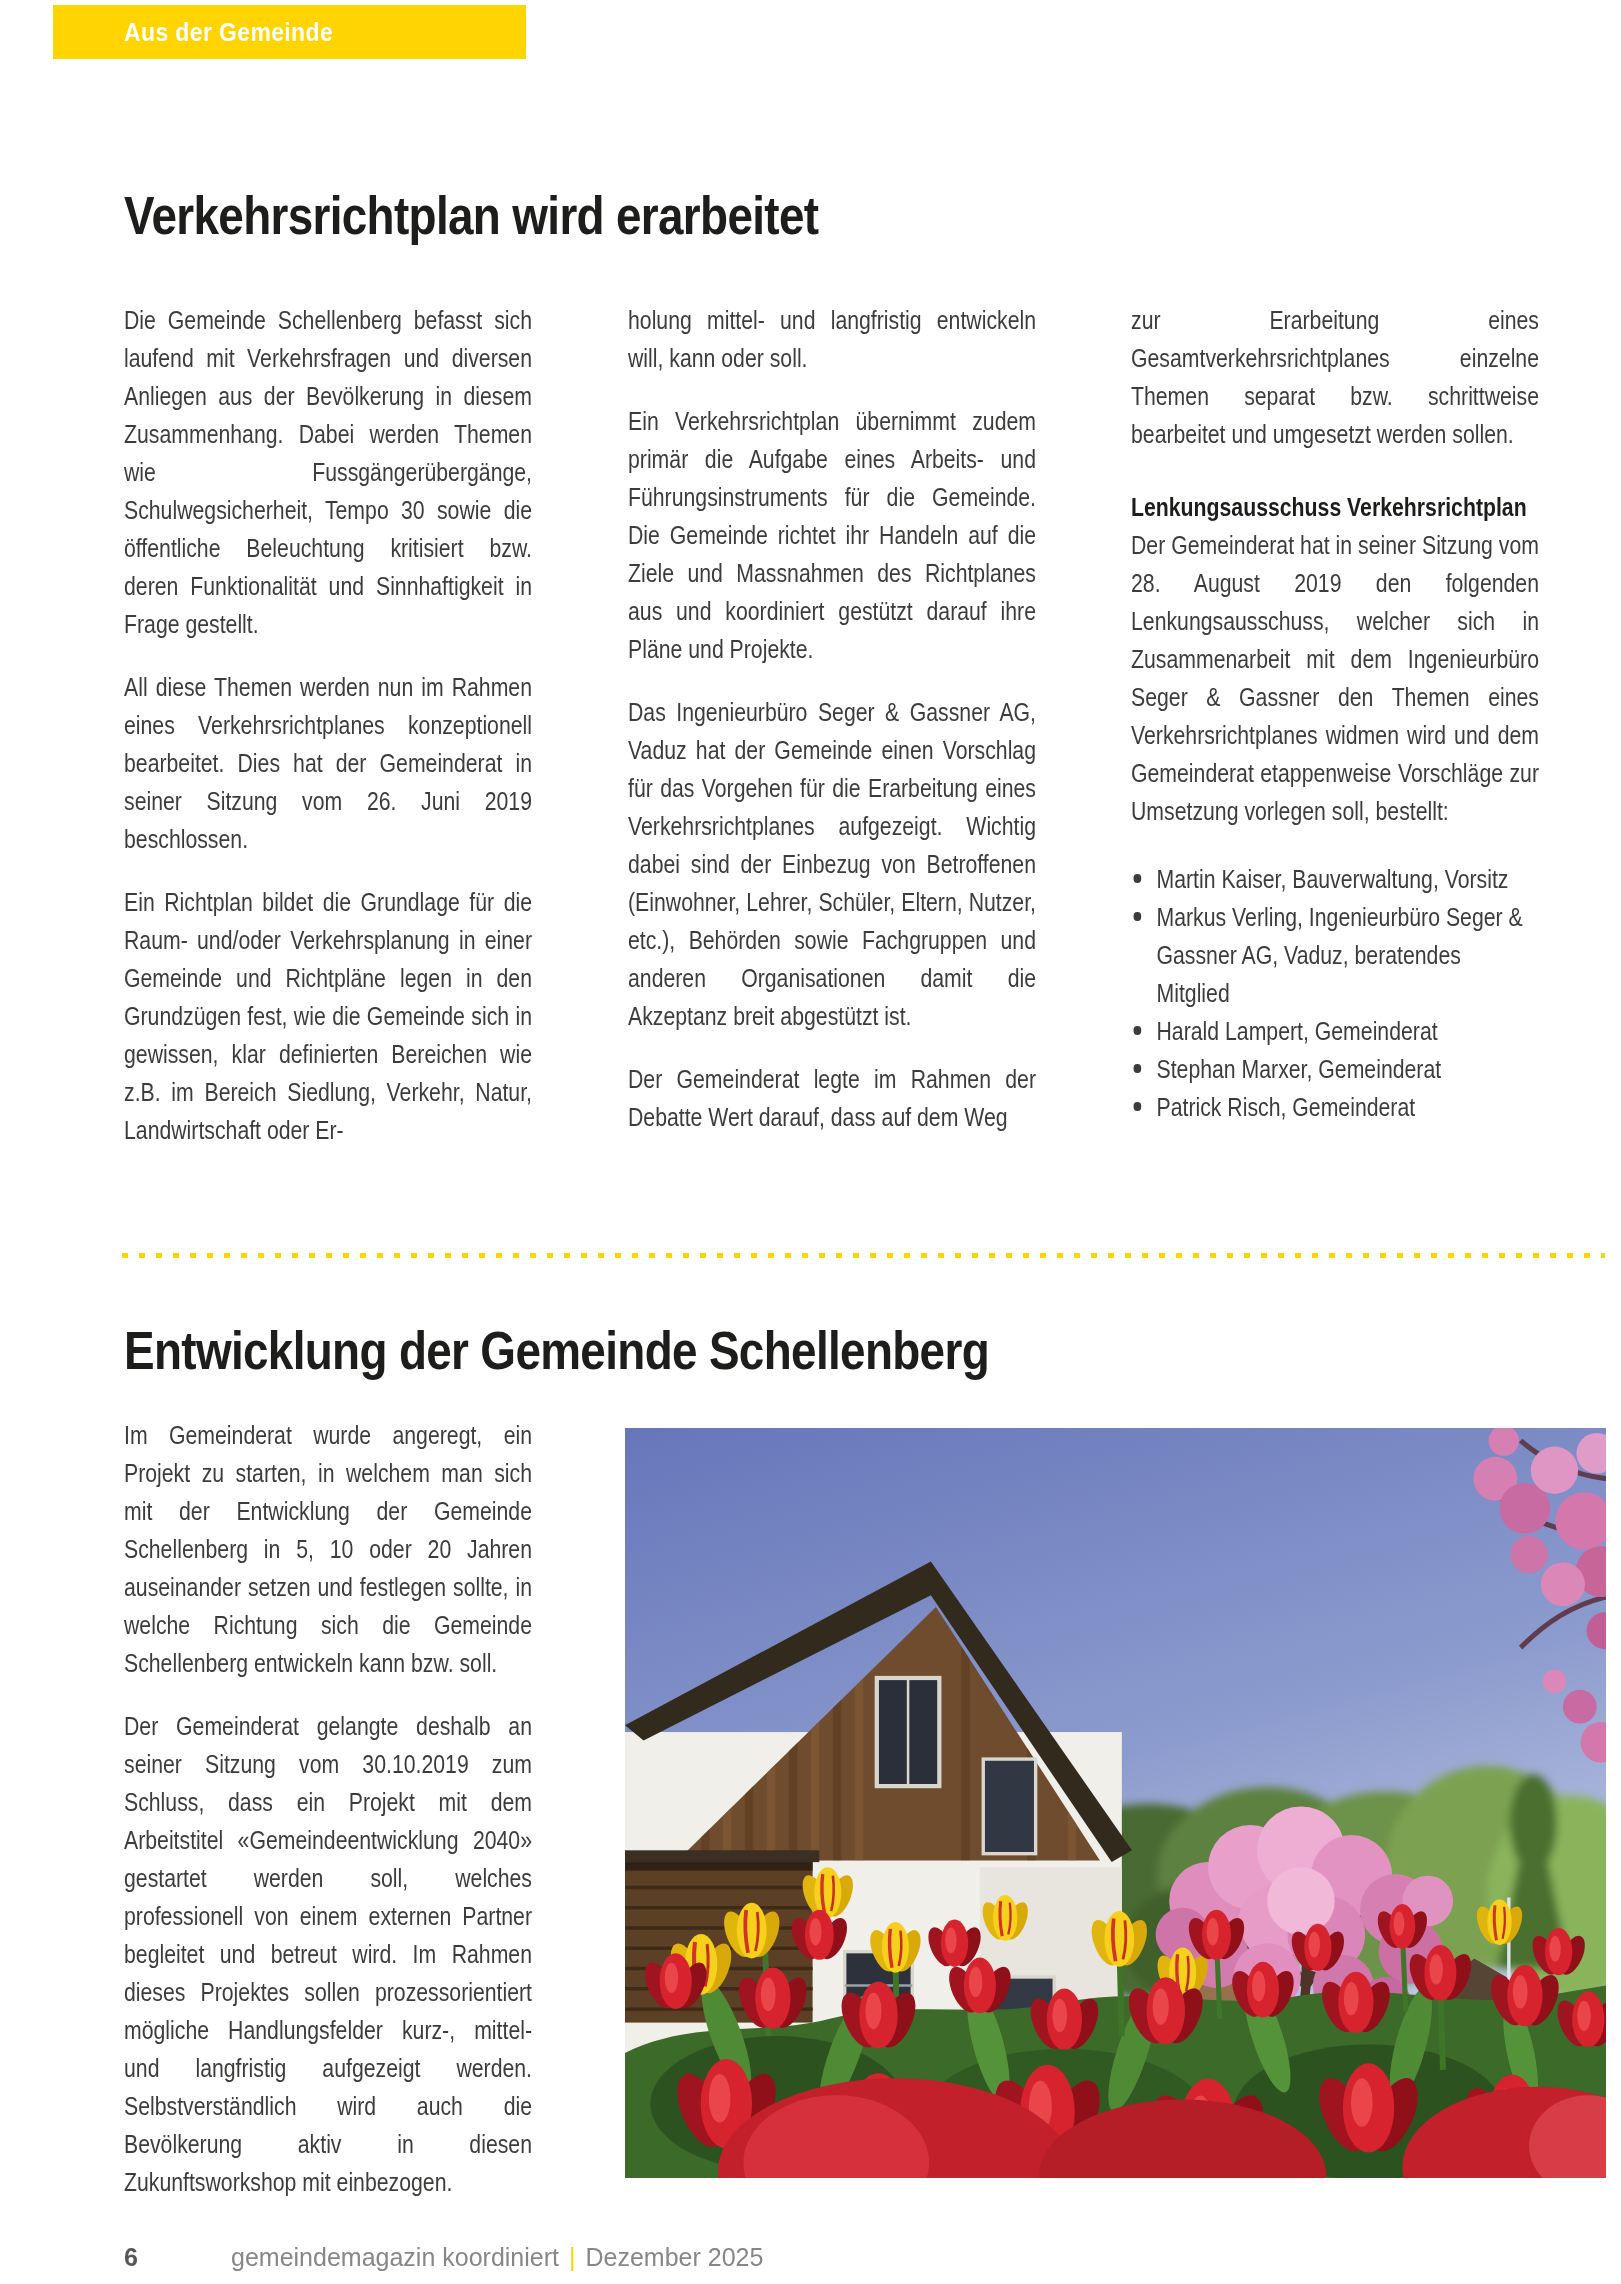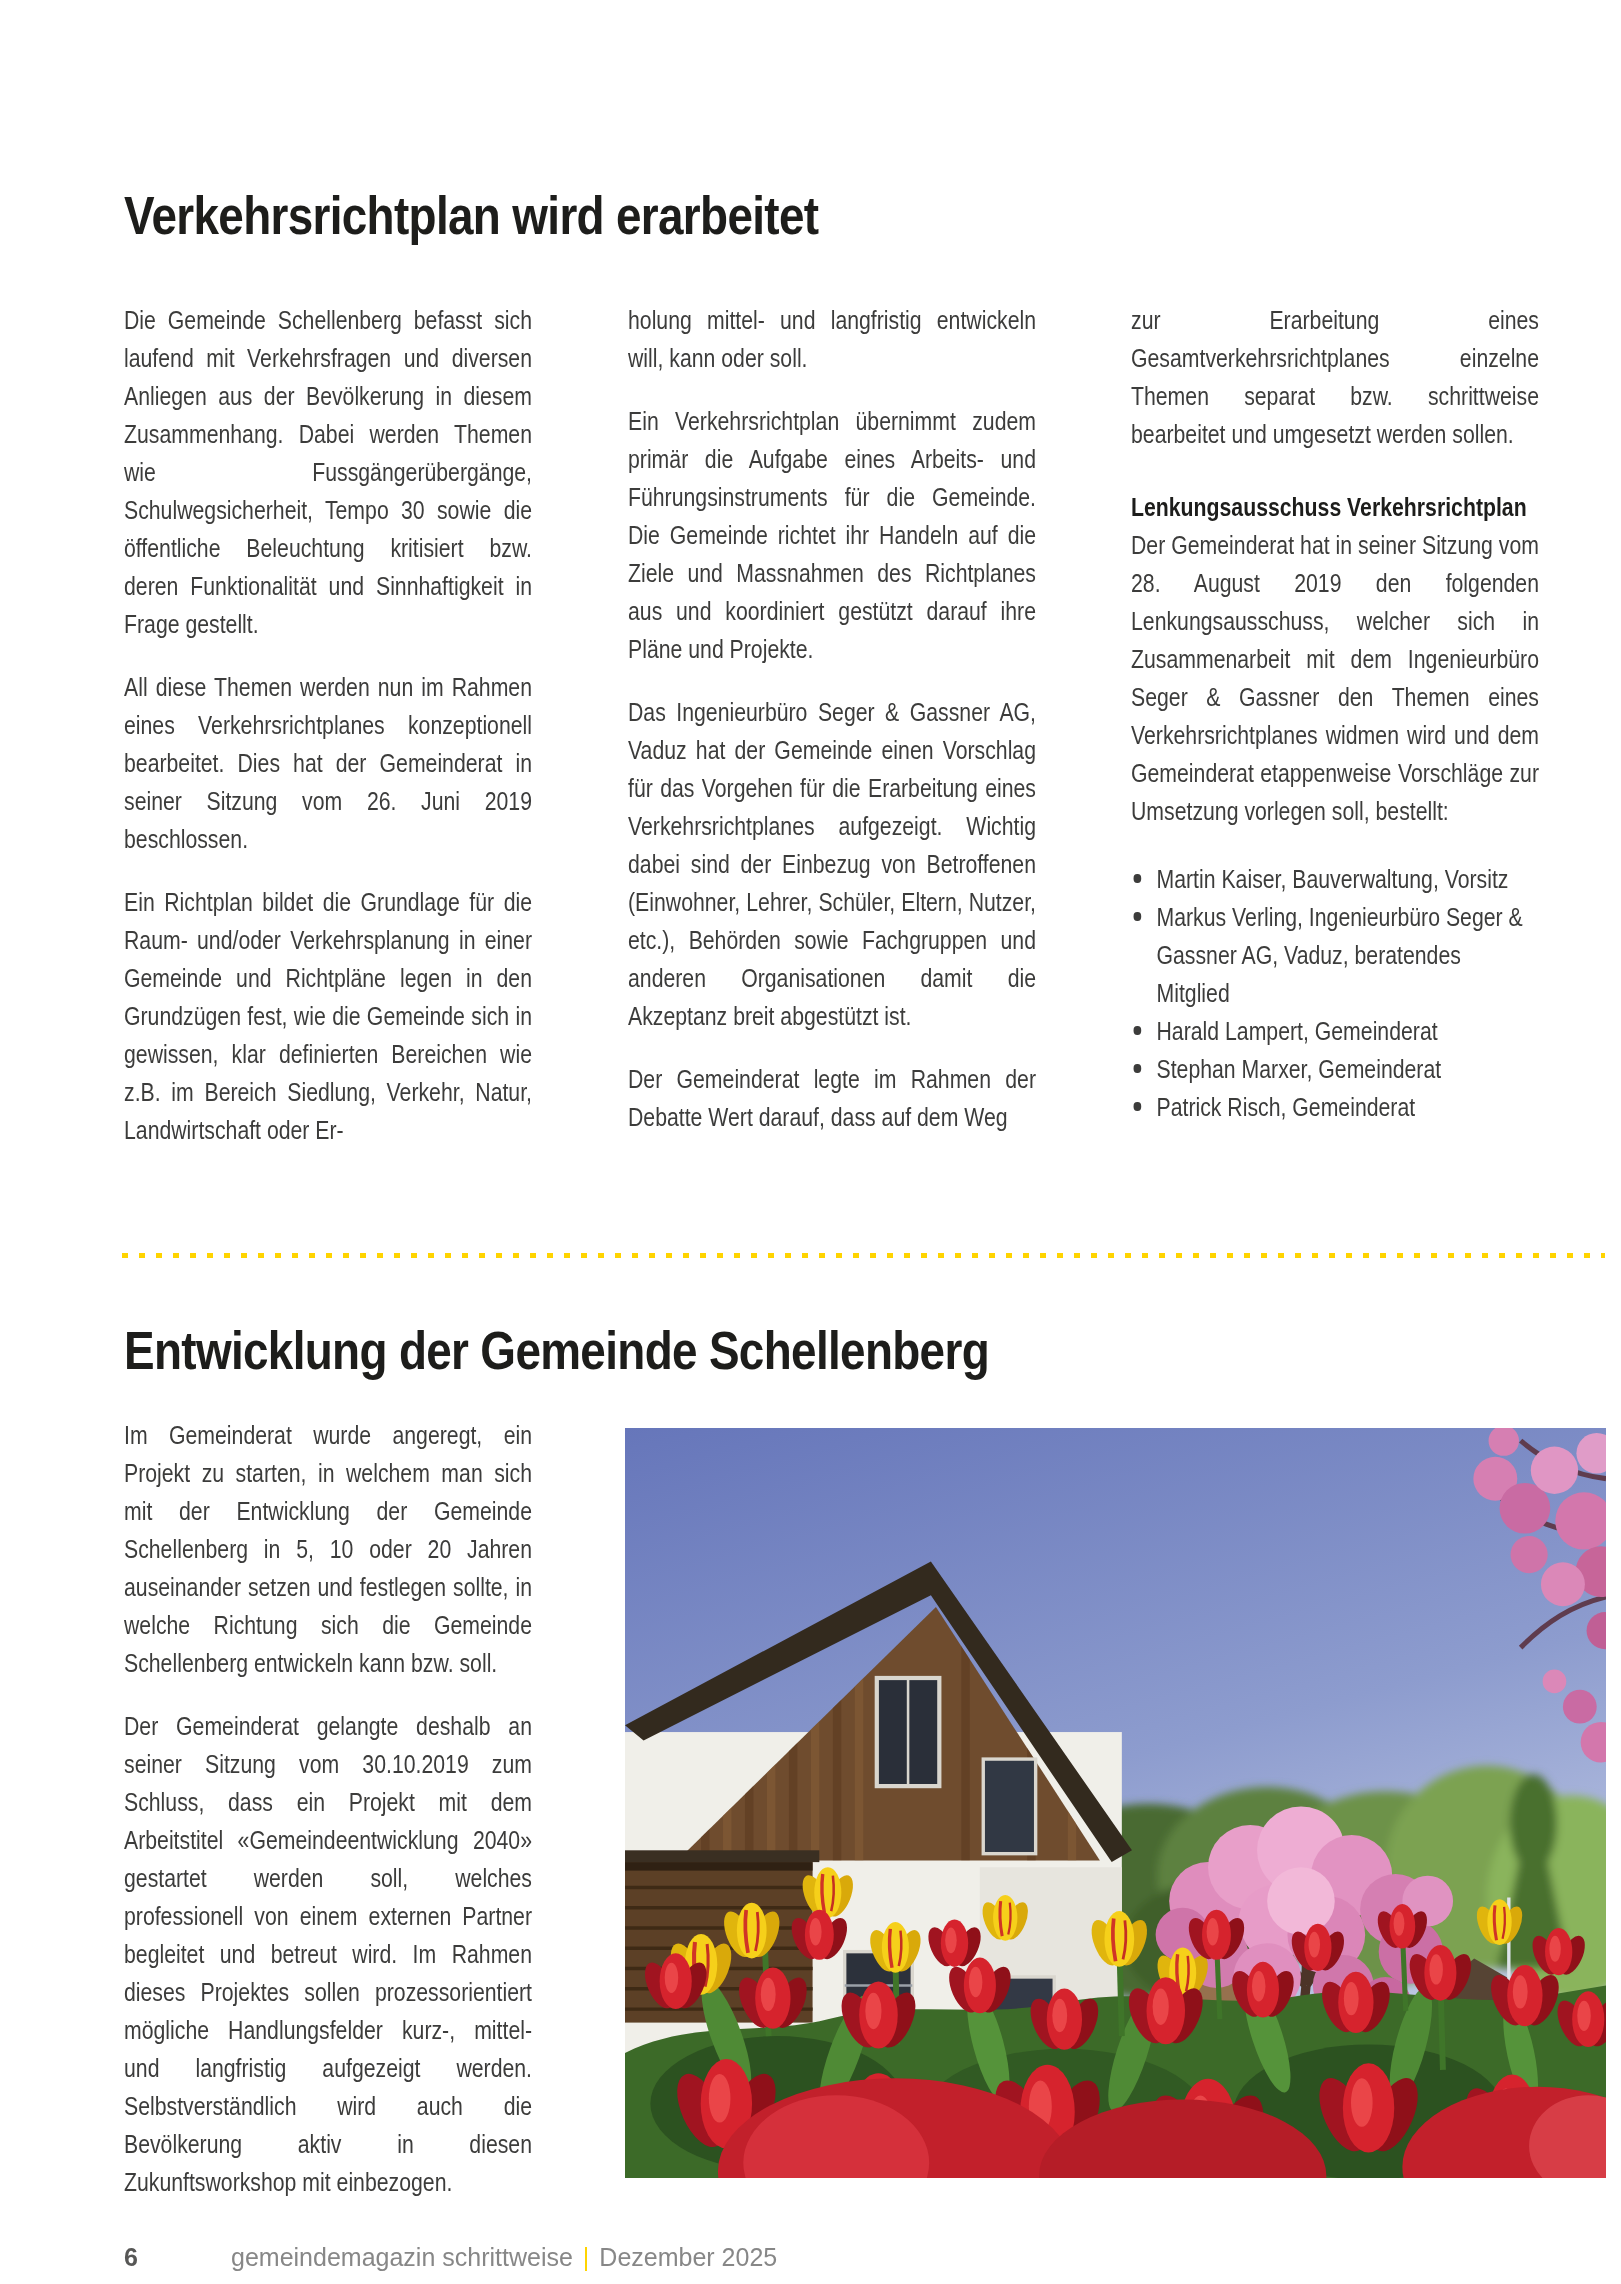--- a/index.html
+++ b/index.html
@@ -48,20 +48,23 @@
           font-size:25px;color:#878787;}
   .footer .pnum{position:absolute;left:124px;top:0;font-weight:700;color:#575756;}
   .footer .magline{position:absolute;left:231px;top:0;white-space:nowrap;}
   .footer .sep{color:#FFD400;padding:0 10px;font-weight:400;}
 </style>
 </head>
 <body>
 
 <div class="page">
 
+  <div class="badge">
+    <span>Aus der Gemeinde</span>
+  </div>
 
   <div class="h1" id="title1">Verkehrsrichtplan wird erarbeitet</div>
 
   <div class="col" id="a1c1">
     <p>Die Gemeinde Schellenberg befasst sich laufend mit Verkehrsfragen und diversen Anliegen aus der Bevölkerung in diesem Zusammenhang. Dabei werden Themen wie Fussgängerübergänge, Schulwegsicherheit, Tempo 30 sowie die öffentliche Beleuchtung kritisiert bzw. deren Funktionalität und Sinnhaftigkeit in Frage gestellt.</p>
     <p>All diese Themen werden nun im Rahmen eines Verkehrsrichtplanes konzeptionell bearbeitet. Dies hat der Gemeinderat in seiner Sitzung vom 26. Juni 2019 beschlossen.</p>
     <p>Ein Richtplan bildet die Grundlage für die Raum- und/oder Verkehrsplanung in einer Gemeinde und Richtpläne legen in den Grundzügen fest, wie die Gemeinde sich in gewissen, klar definierten Bereichen wie z.B. im Bereich Siedlung, Verkehr, Natur, Landwirtschaft oder Er-</p>
   </div>
 
   <div class="col" id="a1c2">
@@ -296,18 +299,18 @@
       <ellipse cx="250" cy="870" rx="110" ry="80" fill="#d93540" opacity="0.8"></ellipse>
       <ellipse cx="660" cy="885" rx="170" ry="90" fill="#b51d27"></ellipse>
       <ellipse cx="1080" cy="875" rx="160" ry="95" fill="#c2202b"></ellipse>
       <ellipse cx="1140" cy="850" rx="70" ry="60" fill="#e04a52" opacity="0.7"></ellipse>
     </g>
   </svg>
 
   <div class="footer">
     <span class="pnum">6</span>
     <span class="magline">
-      <span>gemeindemagazin schrittweise</span><span class="sep">|</span><span>Dezember 2025</span>
+      <span>gemeindemagazin koordiniert</span><span class="sep">|</span><span>Dezember 2025</span>
     </span>
   </div>
 
 </div>
 
 
 </body></html>

